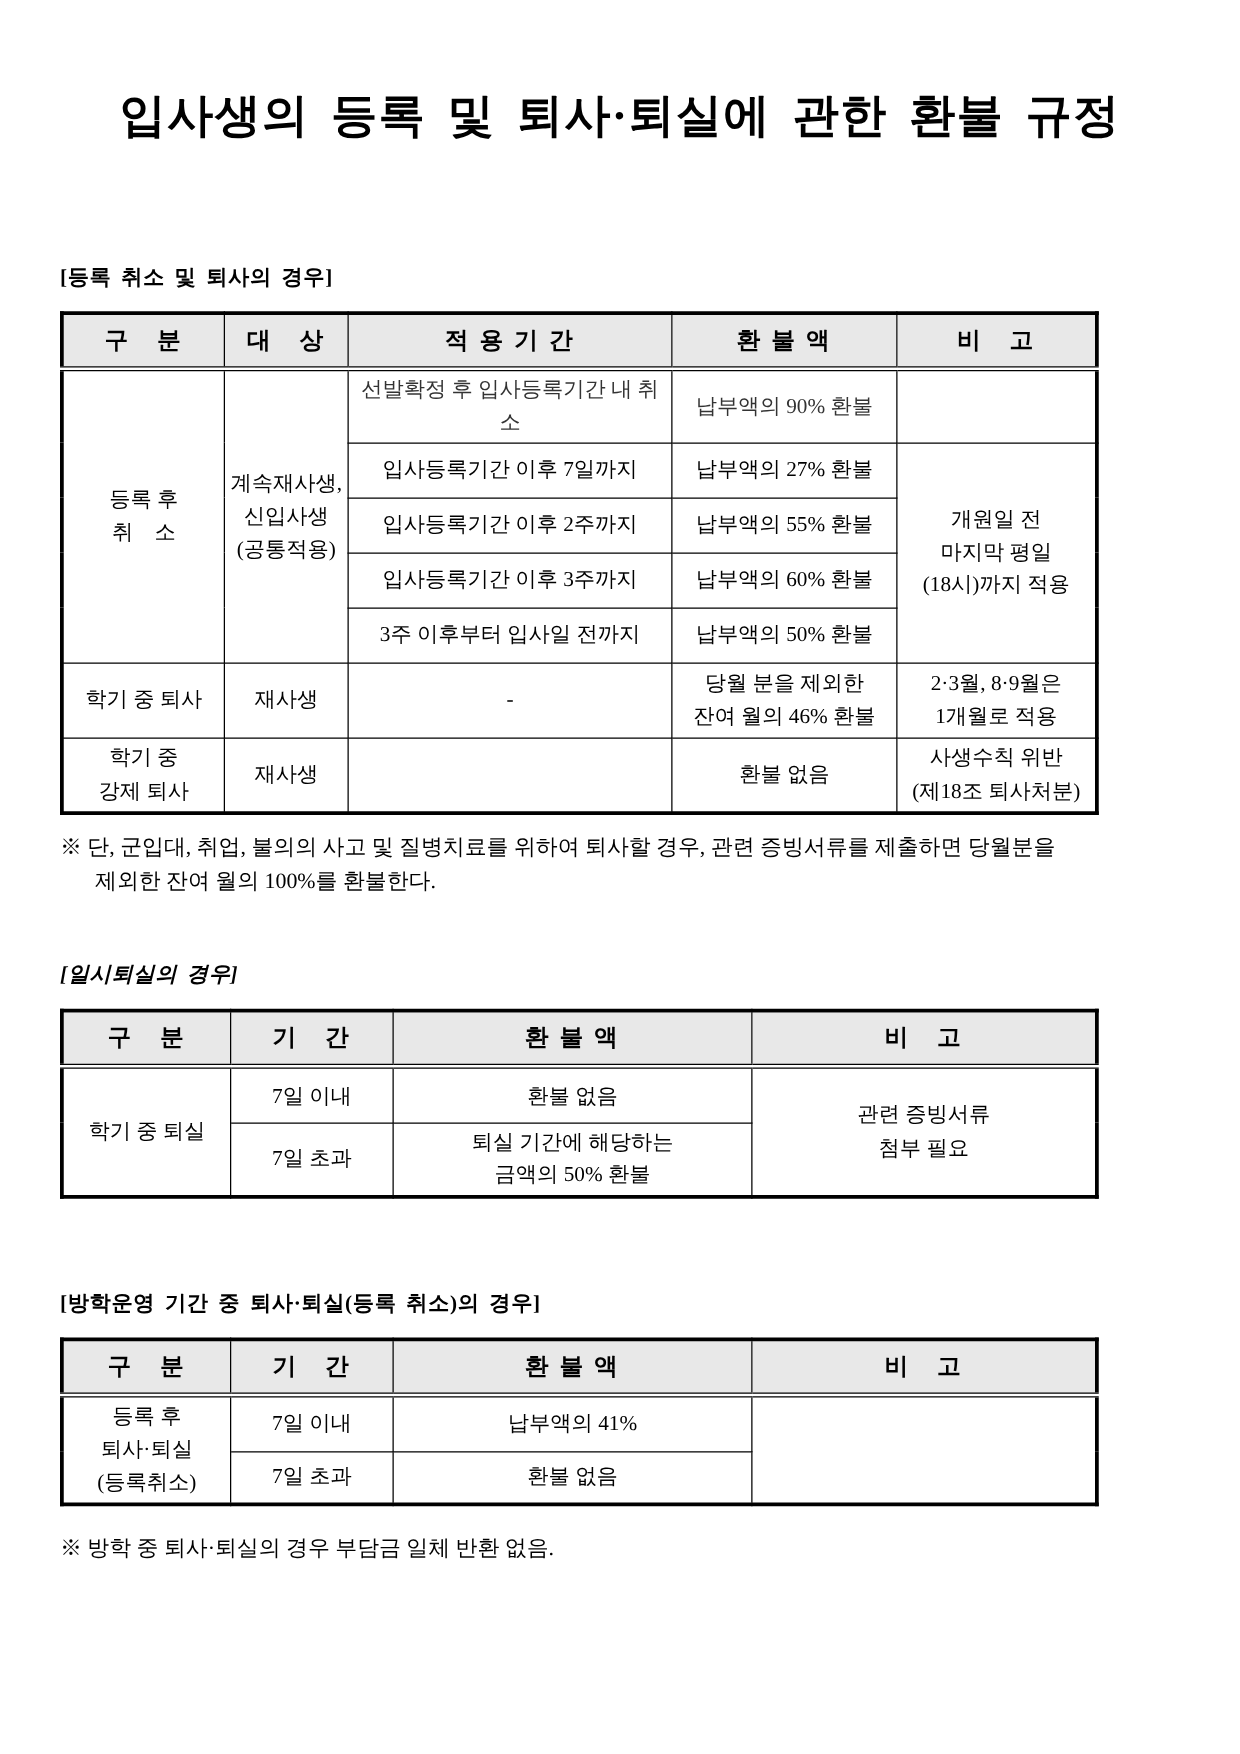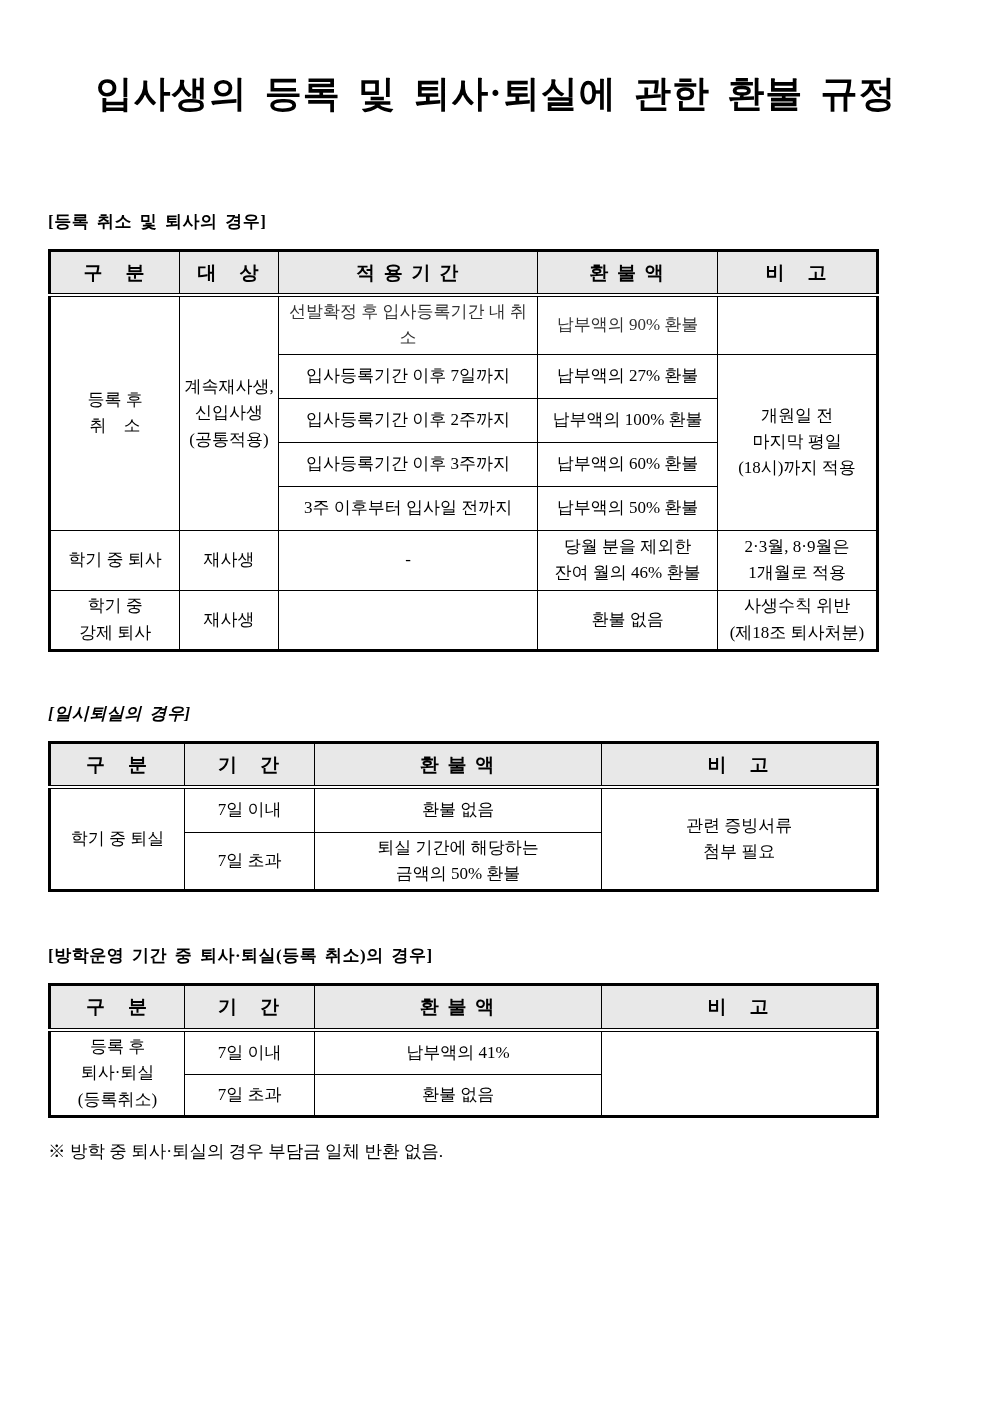--- a/index.html
+++ b/index.html
@@ -14,21 +14,21 @@
     font-size:37px; font-weight:bold; letter-spacing:1px; word-spacing:7px;
     line-height:1.5;
   }
 
   .sec-head {
     margin:0; font-size:17px; font-weight:bold;
     letter-spacing:0.5px; word-spacing:3px;
   }
   .s1-head { margin-top:88px; }
   .s2-head { margin-top:50px;font-style:italic; }
-  .s3-head { margin-top:52px; }
+  .s3-head { margin-top:72px; }
 
   table.tbl {
     border-collapse:collapse; table-layout:fixed; width:828px;
     margin-top:16px; border:3px solid #000;
   }
   .tbl th, .tbl td {
     border:1px solid #000; text-align:center; vertical-align:middle;
     font-size:17px; line-height:1.55; padding:2px 3px;
     white-space:pre-line; overflow:hidden;
   }
@@ -90,21 +90,21 @@
       </tr>
       <tr class="r44">
         <td>입사등록기간 이후 7일까지</td>
         <td>납부액의 27% 환불</td>
         <td rowspan="4">개원일 전
 마지막 평일
 (18시)까지 적용</td>
       </tr>
       <tr class="r44">
         <td>입사등록기간 이후 2주까지</td>
-        <td>납부액의 100% 환불</td>
+        <td>납부액의 55% 환불</td>
       </tr>
       <tr class="r44">
         <td>입사등록기간 이후 3주까지</td>
         <td>납부액의 60% 환불</td>
       </tr>
       <tr class="r44">
         <td>3주 이후부터 입사일 전까지</td>
         <td>납부액의 50% 환불</td>
       </tr>
       <tr class="r60">
@@ -121,20 +121,24 @@
 강제 퇴사</td>
         <td>재사생</td>
         <td></td>
         <td>환불 없음</td>
         <td>사생수칙 위반
 (제18조 퇴사처분)</td>
       </tr>
     </tbody>
   </table>
 
+  <div class="note">
+    <div>※ 단, 군입대, 취업, 불의의 사고 및 질병치료를 위하여 퇴사할 경우, 관련 증빙서류를 제출하면 당월분을</div>
+    <div class="l2">제외한 잔여 월의 100%를 환불한다.</div>
+  </div>
 
   <h2 class="sec-head s2-head">[일시퇴실의 경우]</h2>
 
   <table class="tbl">
     <colgroup>
       <col style="width:135px">
         <col style="width:130px">
         <col style="width:287px">
         <col style="width:276px">
     </colgroup>

